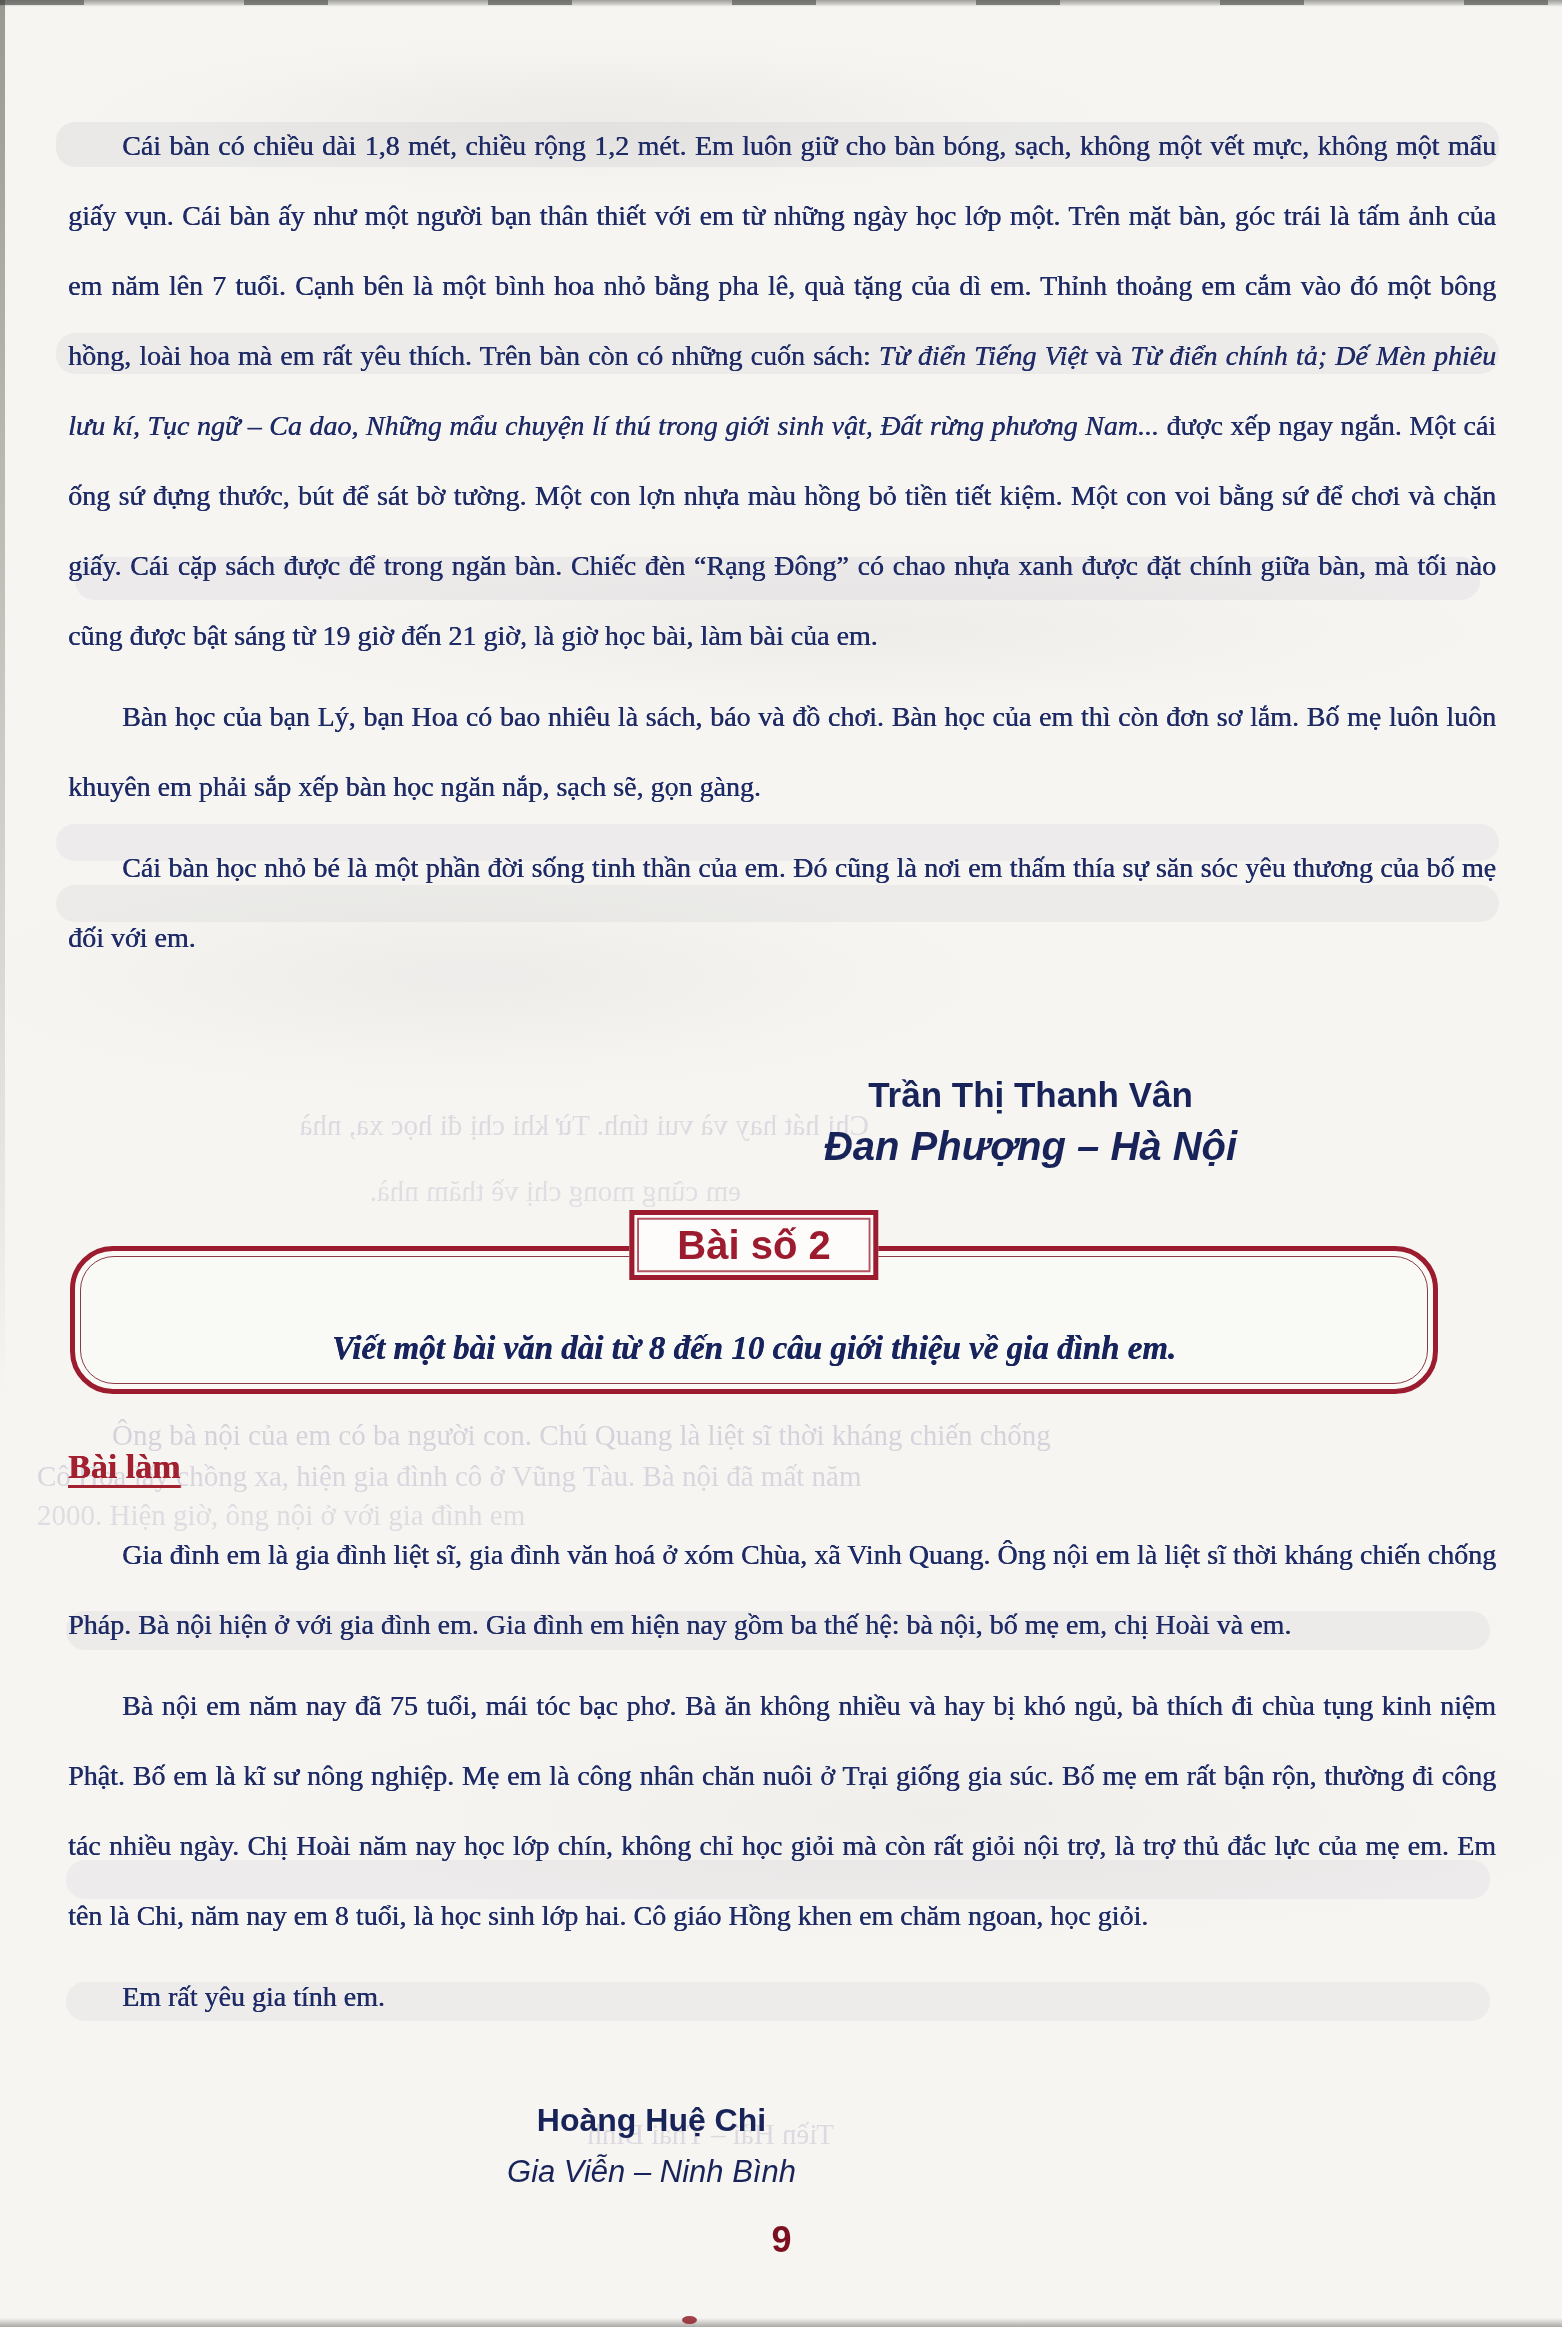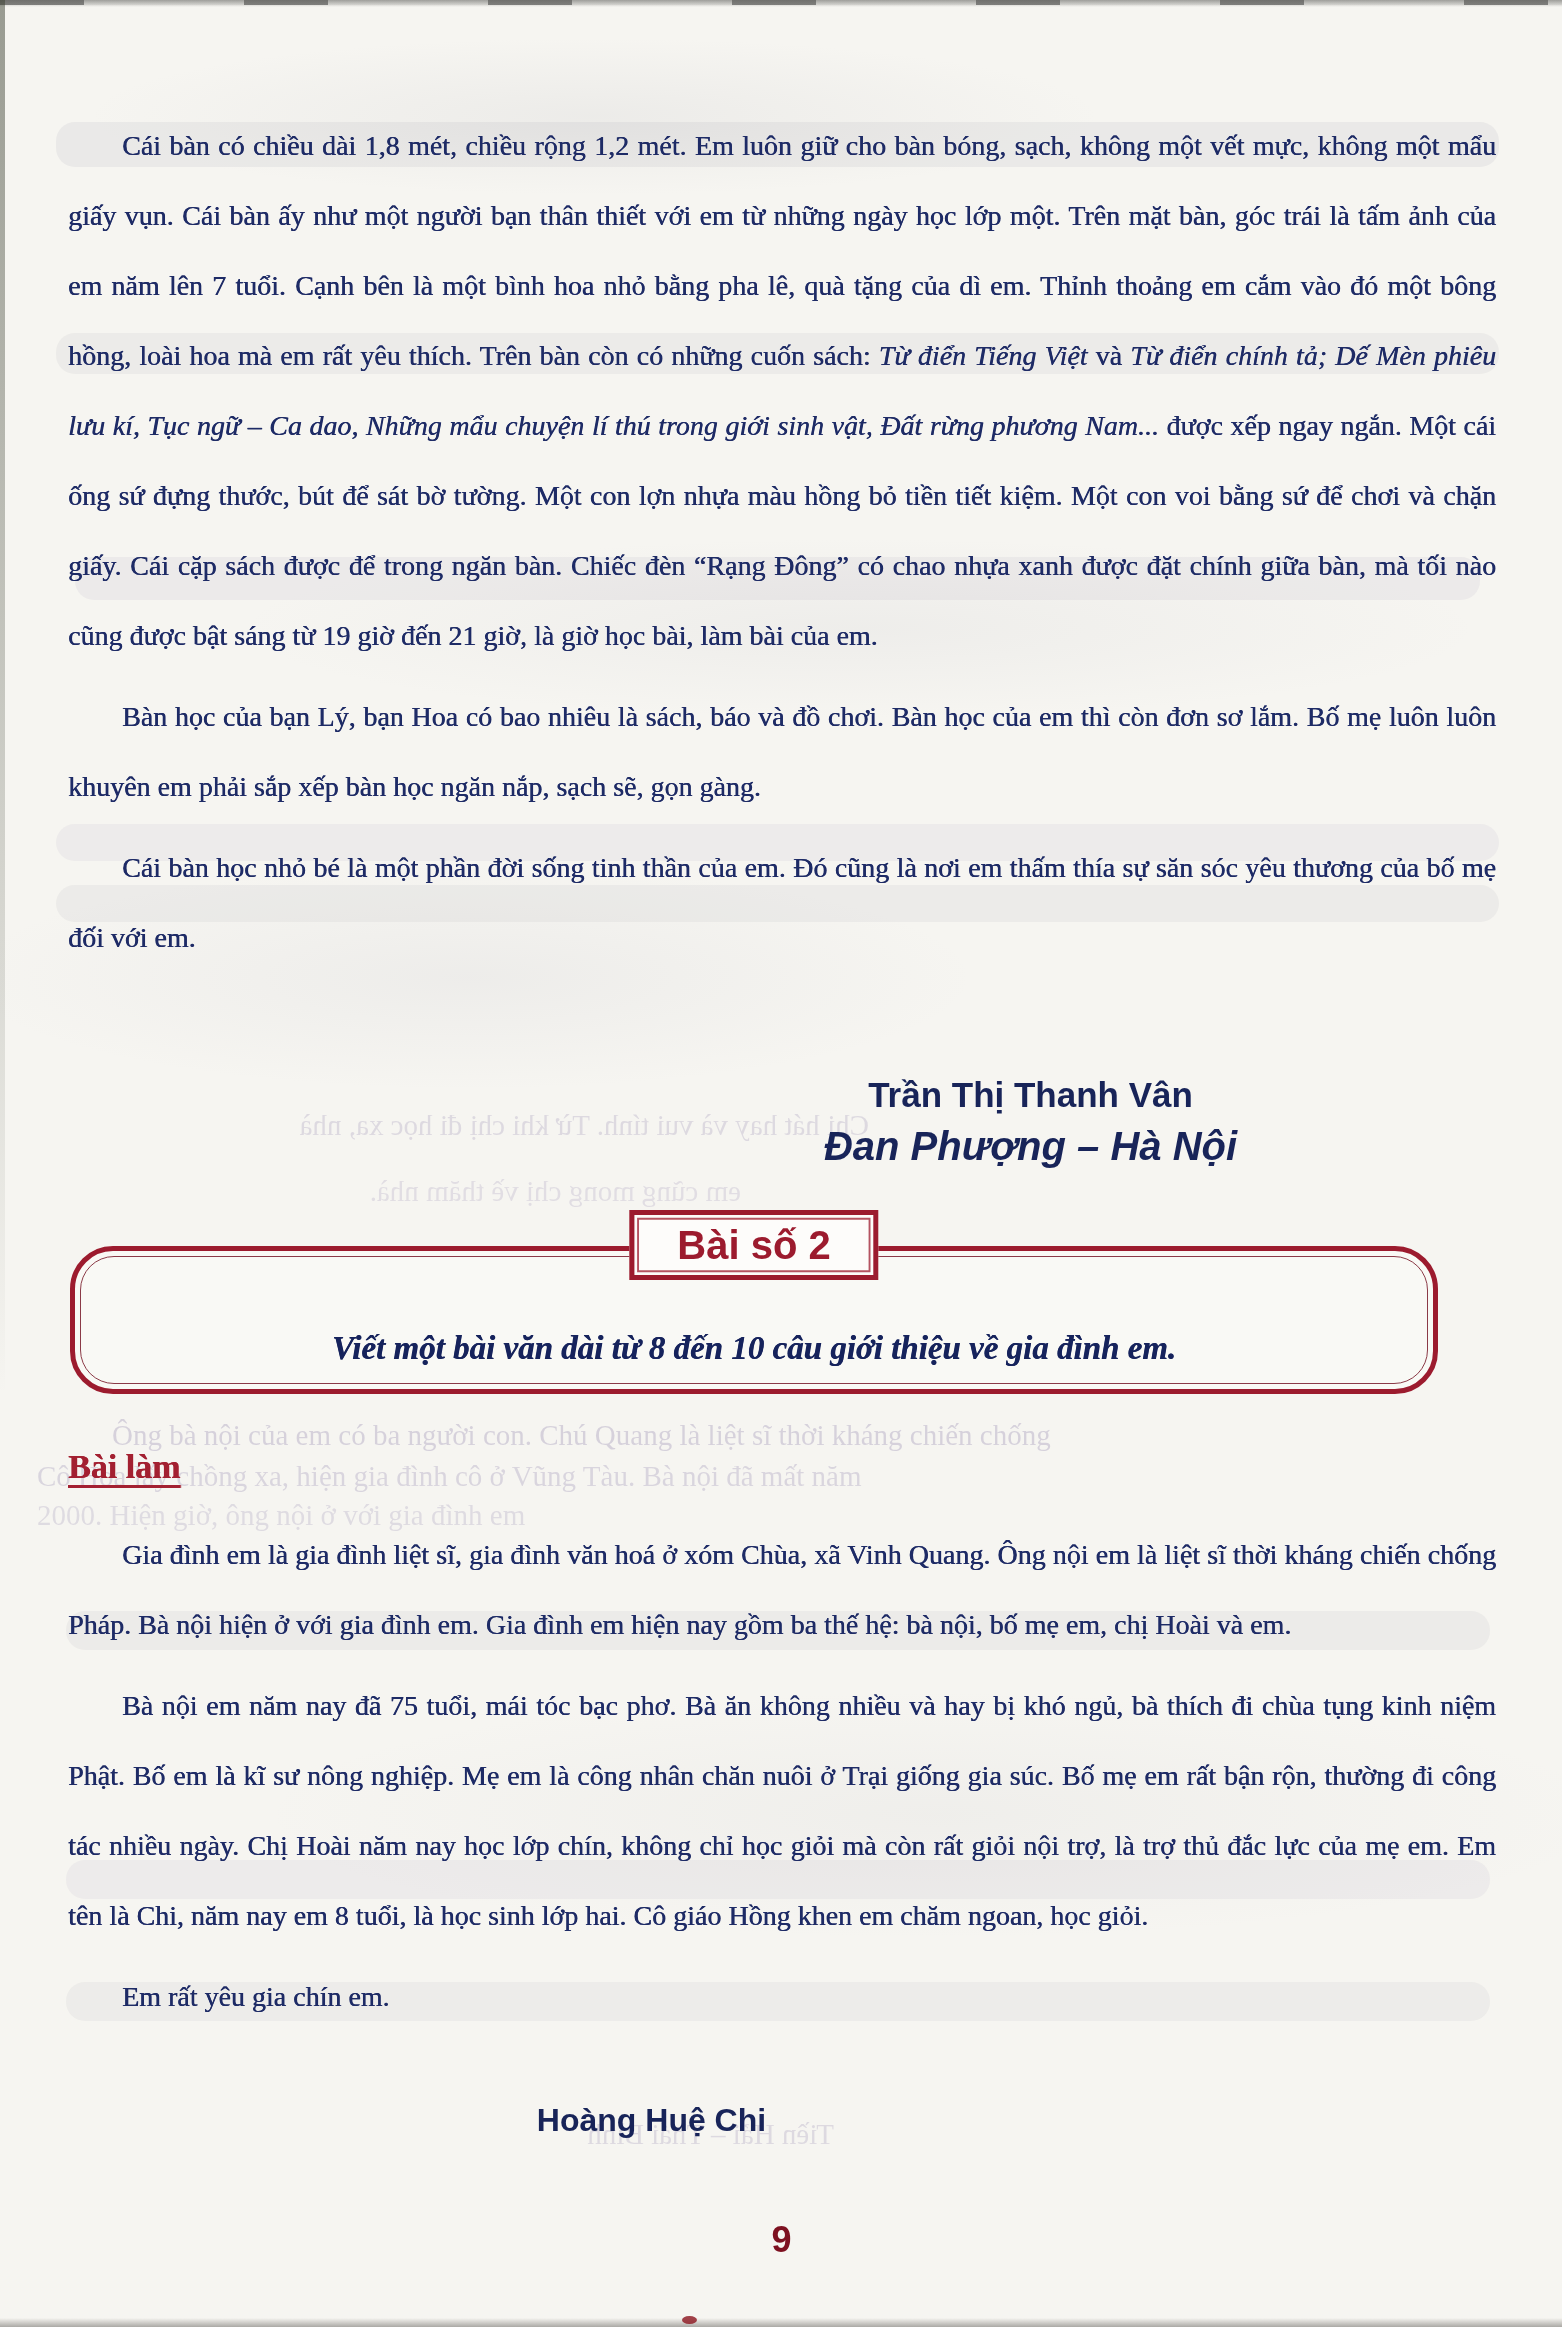--- a/index.html
+++ b/index.html
@@ -158,23 +158,24 @@
   <div class="ex-box">
     <div class="ex-badge">Bài số 2</div>
     <div class="ex-prompt">Viết một bài văn dài từ 8 đến 10 câu giới thiệu về gia đình em.</div>
   </div>
 
   <div class="bailam">Bài làm</div>
 
   <div class="section" id="sec-essay2">
       <p class="body"><span>Gia đình em là gia đình liệt sĩ, gia đình văn hoá ở xóm Chùa, xã Vinh Quang. Ông nội em là liệt sĩ thời kháng chiến chống Pháp. Bà nội hiện ở với gia đình em. Gia đình em hiện nay gồm ba thế hệ: bà nội, bố mẹ em, chị Hoài và em.</span></p>
       <p class="body"><span>Bà nội em năm nay đã 75 tuổi, mái tóc bạc phơ. Bà ăn không nhiều và hay bị khó ngủ, bà thích đi chùa tụng kinh niệm Phật. Bố em là kĩ sư nông nghiệp. Mẹ em là công nhân chăn nuôi ở Trại giống gia súc. Bố mẹ em rất bận rộn, thường đi công tác nhiều ngày. Chị Hoài năm nay học lớp chín, không chỉ học giỏi mà còn rất giỏi nội trợ, là trợ thủ đắc lực của mẹ em. Em tên là Chi, năm nay em 8 tuổi, là học sinh lớp hai. Cô giáo Hồng khen em chăm ngoan, học giỏi.</span></p>
-      <p class="body"><span>Em rất yêu gia chín em.</span></p>
+      <p class="body"><span>Em rất yêu gia tính em.</span></p>
     </div>
 
   <div class="attr" id="attr2">
     <div class="name">Hoàng Huệ Chi</div>
+    <div class="loc">Gia Viễn – Ninh Bình</div>
   </div>
 
   <div class="page-num">9</div>
 
 </div>
 
 
 </body></html>

